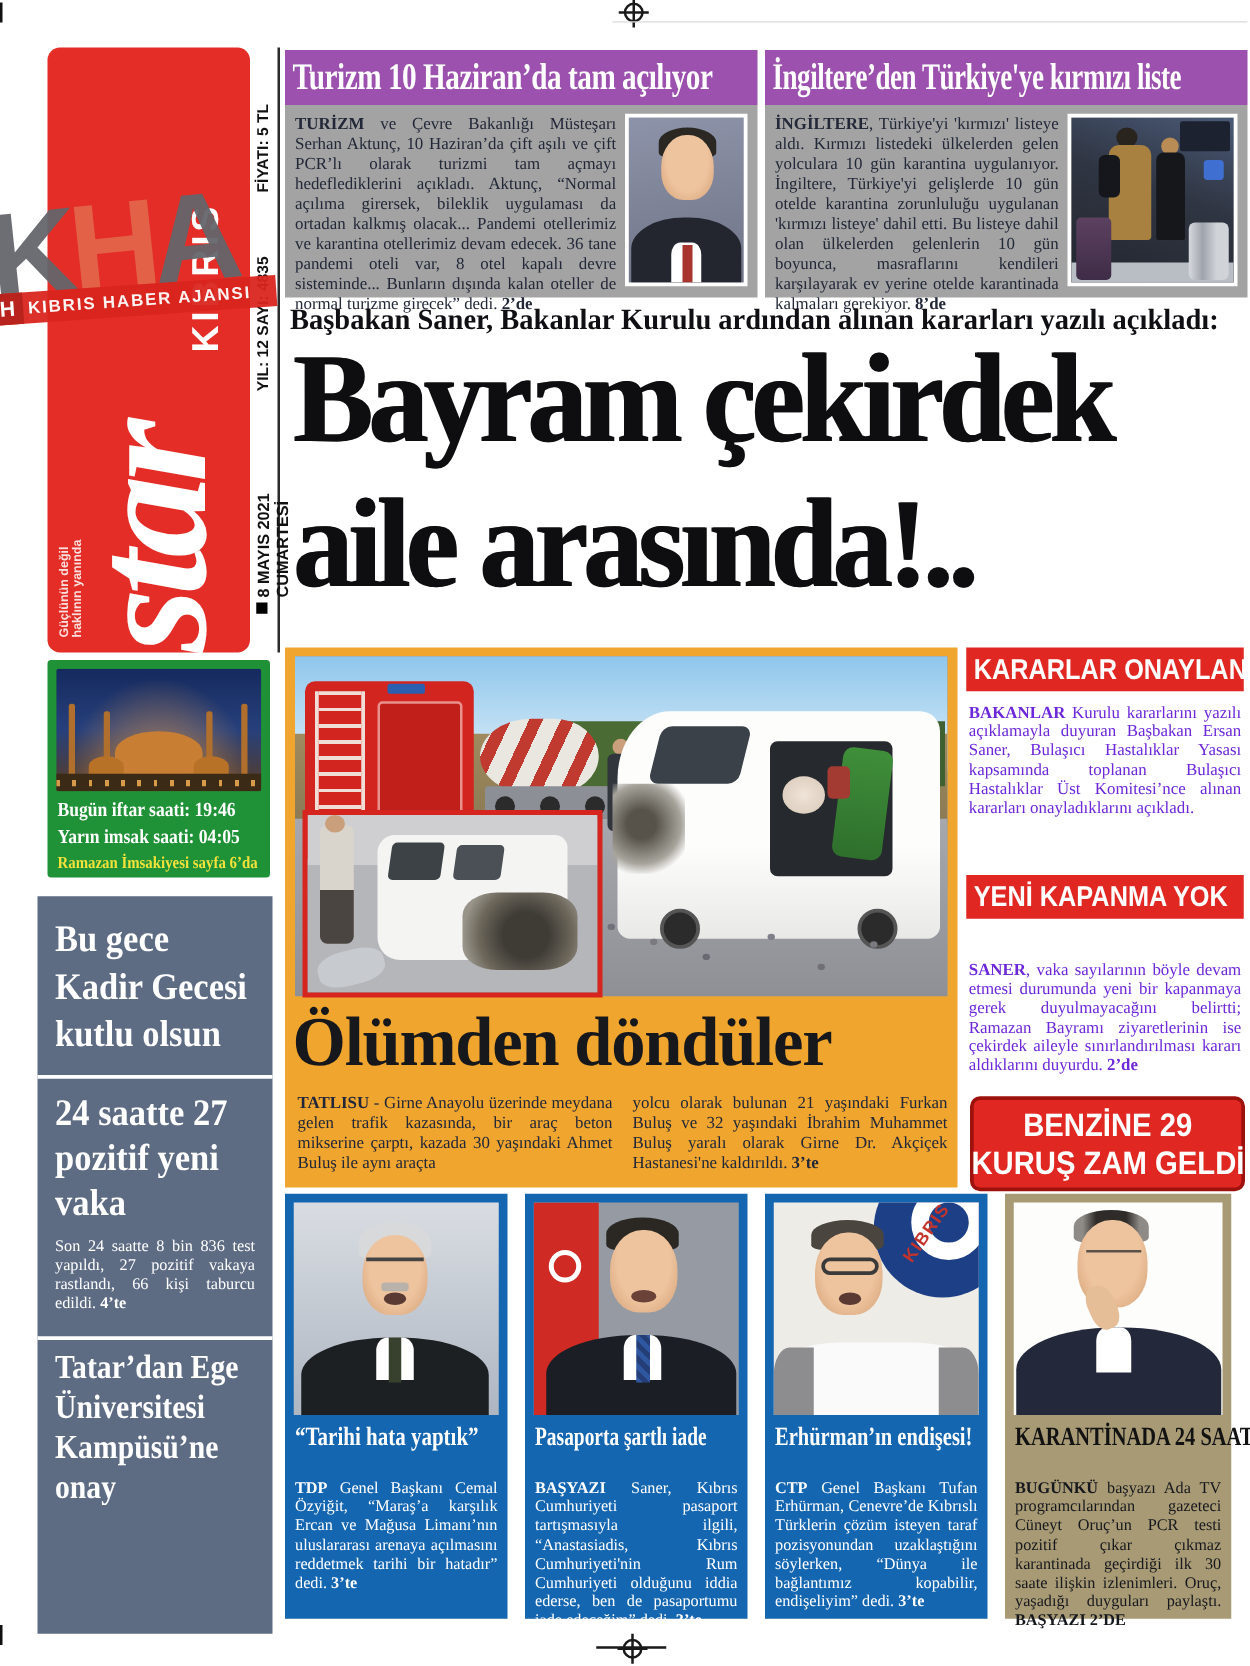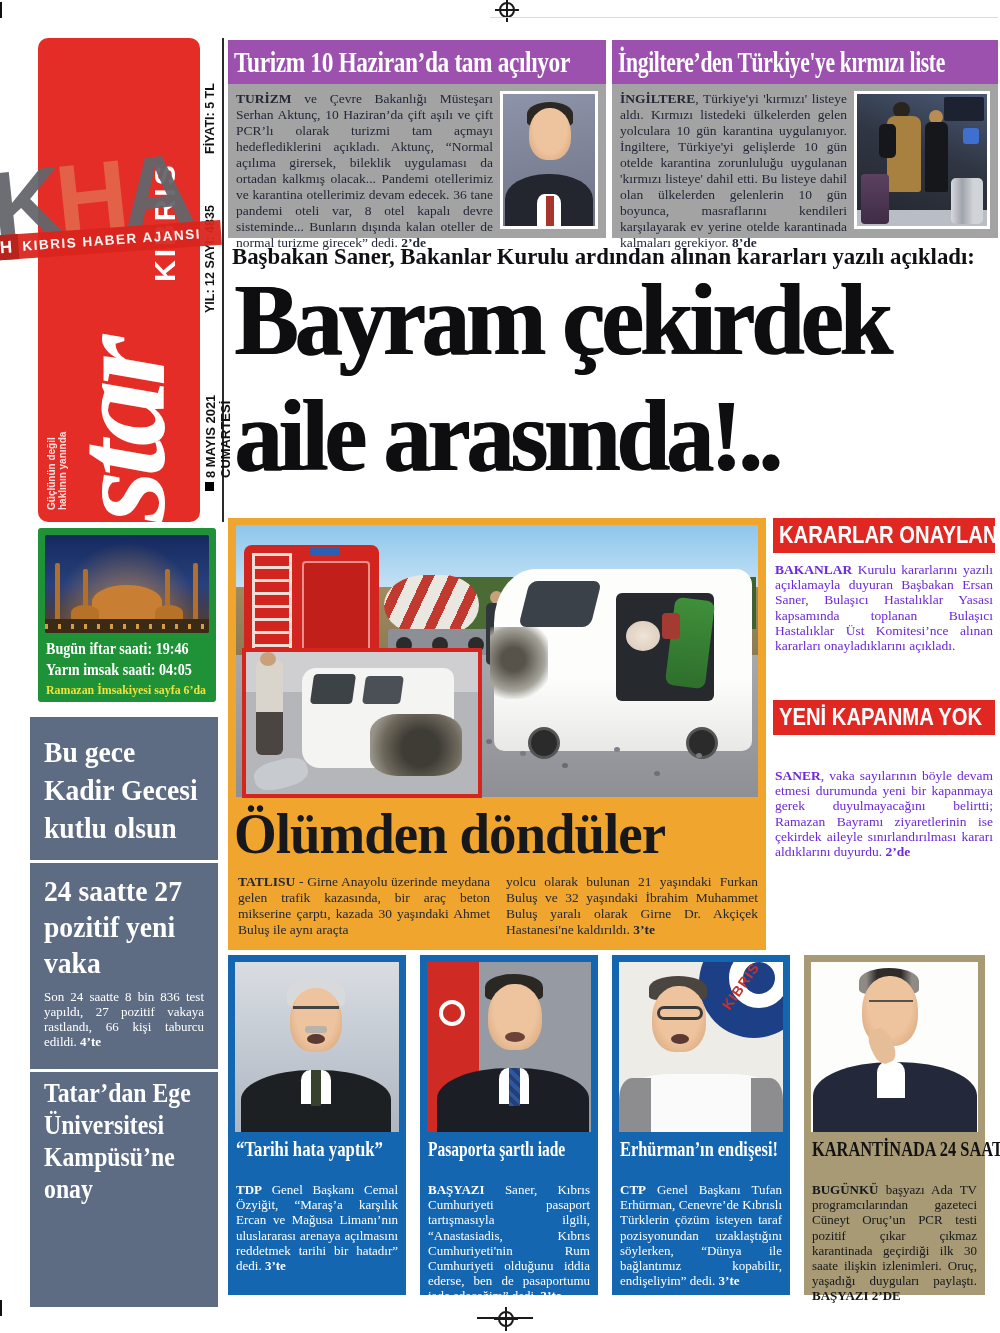--- a/index.html
+++ b/index.html
@@ -267,20 +267,24 @@
   <div class="red-bar" style="top:518px;">
     <span class="cond" style="transform:scaleX(0.88);">KARARLAR ONAYLANDI</span>
   </div>
   <div class="rc-body" style="top:562px;"><b>BAKANLAR</b><span> Kurulu kararlarını yazılı açıklamayla duyuran Başbakan Ersan Saner, Bulaşıcı Hastalıklar Yasası kapsamında toplanan Bulaşıcı Hastalıklar Üst Komitesi’nce alınan kararları onayladıklarını açıkladı.</span></div>
 
   <div class="red-bar" style="top:700px;">
     <span class="cond" style="transform:scaleX(0.88);">YENİ KAPANMA YOK</span>
   </div>
   <div class="rc-body" style="top:740px;margin-top:28px;"><b>SANER</b><span>, vaka sayılarının böyle devam etmesi durumunda yeni bir kapanmaya gerek duyulmayacağını belirtti; Ramazan Bayramı ziyaretlerinin ise çekirdek aileyle sınırlandırılması kararı aldıklarını duyurdu. </span><b>2’de</b></div>
 
+  <div class="benzine">
+    <span class="cond-c" style="transform:scaleX(0.9);">BENZİNE 29</span>
+    <span class="cond-c" style="transform:scaleX(0.9);">KURUŞ ZAM GELDİ</span>
+  </div>
 
   <div class="card" style="left:228px;">
     <div class="card-photo" style="background:linear-gradient(#d9dde2,#aeb6c2);">
       <div class="abs" style="left:52px;top:16px;width:58px;height:30px;background:#d8d9da;border-radius:50% 50% 20% 20%;"></div>
       <div class="face" style="left:55px;top:26px;width:52px;height:64px;"></div>
       <div class="abs" style="left:58px;top:44px;width:46px;height:0;border-top:3px solid #444;"></div>
       <div class="abs" style="left:70px;top:64px;width:22px;height:7px;background:#b9b2ab;border-radius:3px;"></div>
       <div class="abs" style="left:72px;top:72px;width:18px;height:10px;background:#5a3a32;border-radius:50%;"></div>
       <div class="suit" style="left:6px;bottom:0;width:150px;height:62px;background:#1d2023;"></div>
       <div class="shirt" style="left:66px;bottom:28px;width:30px;height:34px;"></div>

